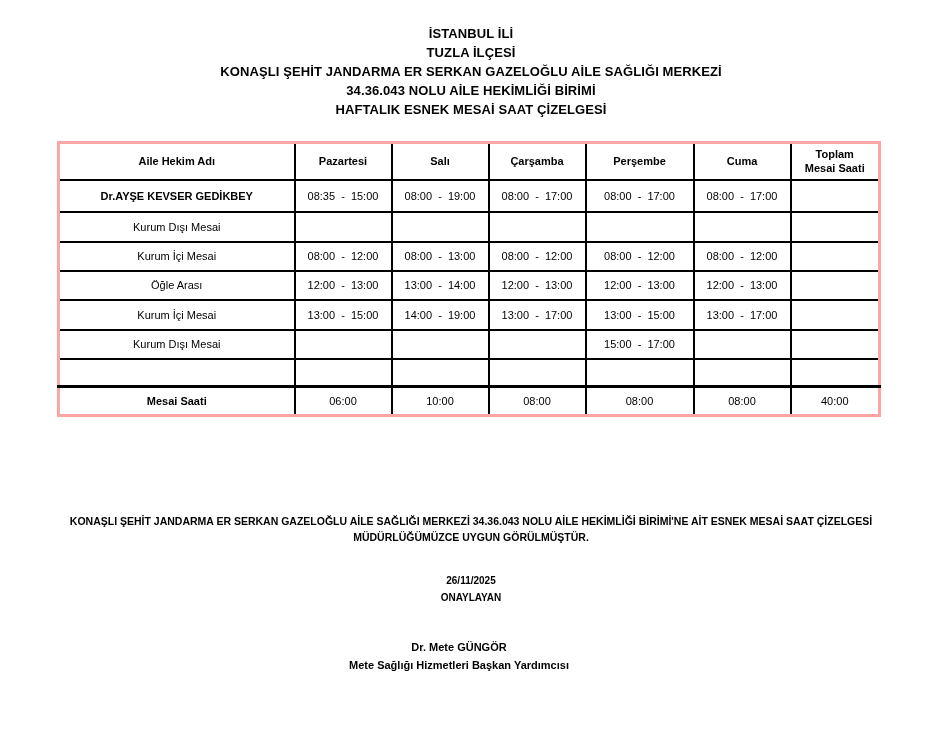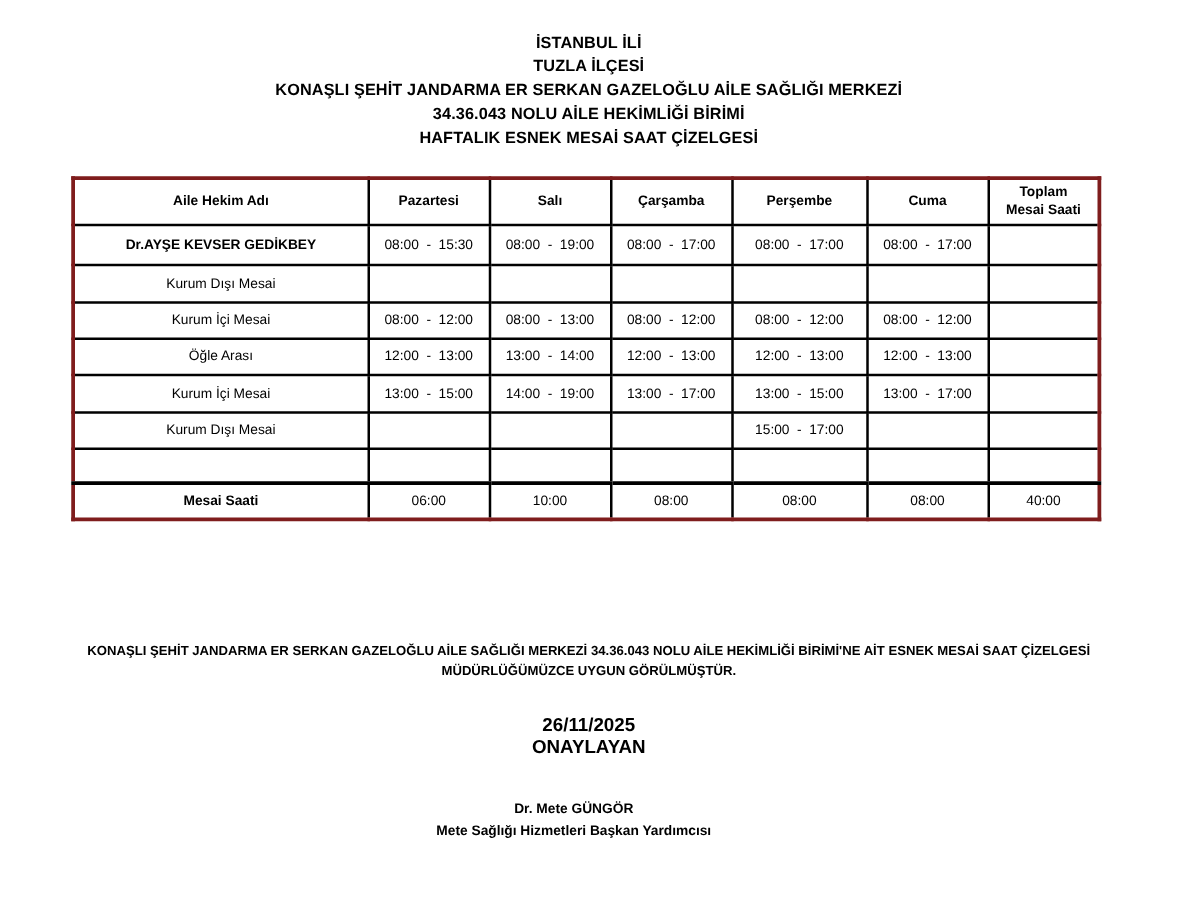--- a/index.html
+++ b/index.html
@@ -33,21 +33,21 @@
   
   .table-wrap {
     position: absolute;
     top: 141px;
     left: 57px;
   }
   table.schedule {
     border-collapse: collapse;
     table-layout: fixed;
     width: 821px;
-    border: 3px solid #7f1d1d;
+    border: 3px solid #fca5a5;
   }
   table.schedule th,
   table.schedule td {
     border: 2px solid #000000;
     font-size: 11px;
     padding: 0 5px;
     overflow: hidden;
     vertical-align: middle;
   }
   col.c-name   { width: 236px; }
@@ -110,21 +110,21 @@
   }
 
   
   .date-block {
     position: absolute;
     top: 572px;
     left: 0;
     width: 942px;
     text-align: center;
     font-weight: bold;
-    font-size: 15px;
+    font-size: 10px;
     line-height: 17px;
   }
 
   
   .signature-block {
     position: absolute;
     top: 638px;
     left: 0;
     width: 918px;
     text-align: center;
@@ -165,21 +165,21 @@
           <th>Çarşamba</th>
           <th>Perşembe</th>
           <th>Cuma</th>
           <th class="total-col">Toplam
 Mesai Saati</th>
         </tr>
       </thead>
       <tbody>
         <tr class="doctor-row">
           <td class="label-cell bold">Dr.AYŞE KEVSER GEDİKBEY</td>
-          <td class="time-cell">08:00 - 15:30</td>
+          <td class="time-cell">08:35 - 15:00</td>
           <td class="time-cell">08:00 - 19:00</td>
           <td class="time-cell">08:00 - 17:00</td>
           <td class="time-cell">08:00 - 17:00</td>
           <td class="time-cell">08:00 - 17:00</td>
           <td class="time-cell"></td>
         </tr>
         <tr class="row-tall">
           <td class="label-cell">Kurum Dışı Mesai</td>
           <td class="time-cell"></td>
           <td class="time-cell"></td>

